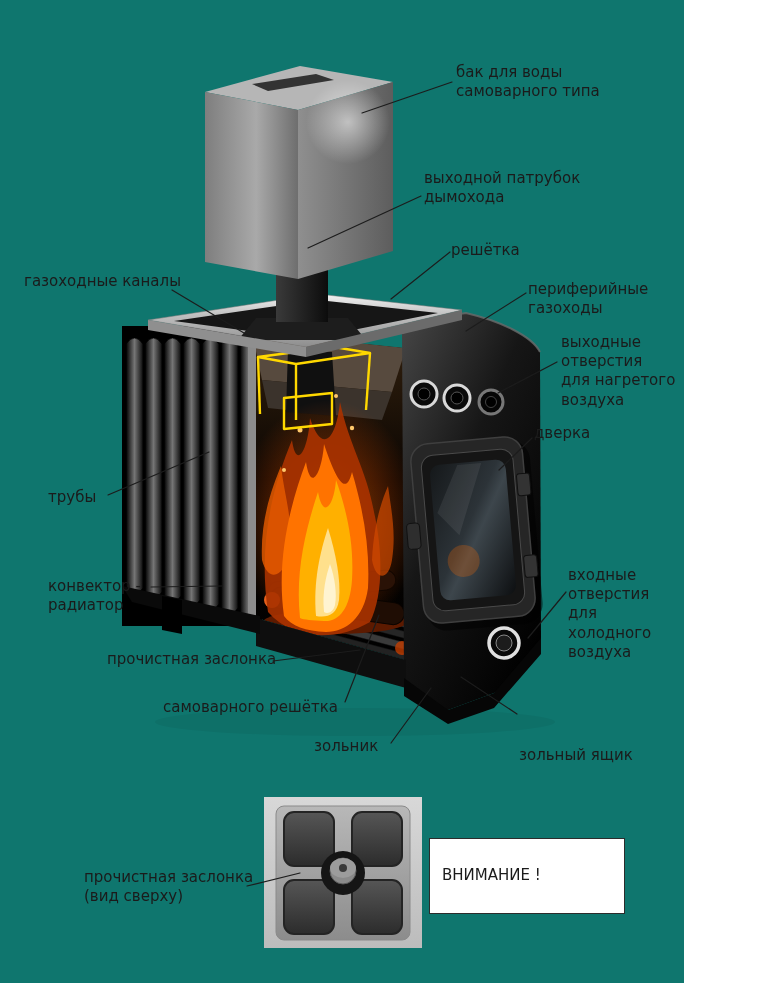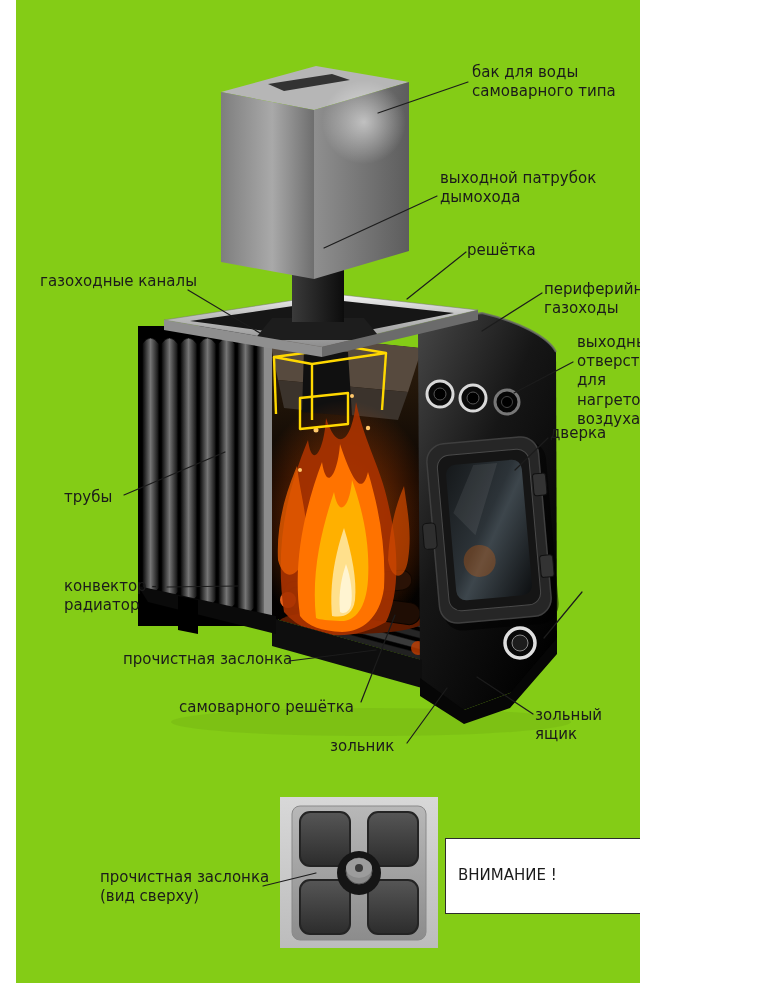--- a/index.html
+++ b/index.html
@@ -1,32 +1,32 @@
 <!DOCTYPE html>
 <html style="--label_text: #1b1b1b; --leader_line: #1c1c1c; --channel_highlight: #ffd800; --flame_orange: #ff7300; --steel_rim: #d9d9d9;"><head>
 <meta charset="utf-8">
 <style>
   html,body{margin:0;padding:0;background:#fff;}
   .stage{
-    position:relative;width:624px;height:983px;background:#84cc16;
-    font-family:"DejaVu Sans", sans-serif;overflow:hidden;margin-left:16px;
+    position:relative;width:684px;height:983px;background:#0f766e;
+    font-family:"DejaVu Sans", sans-serif;overflow:hidden;
   }
   .stage svg.scene{position:absolute;left:0;top:0;}
   .lbl{
     position:absolute;font-size:15px;line-height:1.28;
     color:var(--label_text,#1b1b1b);white-space:pre-line;
   }
   .l-tank{left:456px;top:63px}
   .l-chimney{left:424px;top:169px}
   .l-kamenka{left:451px;top:241px}
   .l-periph{left:528px;top:280px}
   .l-airout{left:561px;top:333px}
   .l-door{left:534px;top:424px}
   .l-airin{left:568px;top:566px}
-  .l-ashbox{left:519px;top:706px}
+  .l-ashbox{left:519px;top:746px}
   .l-ashpan{left:314px;top:737px}
   .l-grate{left:163px;top:698px}
   .l-damper{left:107px;top:650px}
   .l-conv{left:48px;top:577px}
   .l-body{left:48px;top:488px}
   .l-gas{left:24px;top:272px}
   .l-insetcap{left:84px;top:868px}
   .warning{
     position:absolute;left:429px;top:838px;width:170px;
     border:1.6px solid #2c2c2c;background:#fff;padding:26px 12px;
@@ -262,20 +262,22 @@
 
   <div class="lbl l-tank">бак для воды
 самоварного типа</div>
   <div class="lbl l-chimney">выходной патрубок
 дымохода</div>
   <div class="lbl l-kamenka">решётка</div>
   <div class="lbl l-periph">периферийные газоходы</div>
   <div class="lbl l-airout">выходные отверстия
 для нагретого воздуха</div>
   <div class="lbl l-door">дверка</div>
+  <div class="lbl l-airin">входные отверстия
+для холодного воздуха</div>
   <div class="lbl l-ashbox">зольный ящик</div>
   <div class="lbl l-ashpan">зольник</div>
   <div class="lbl l-grate">самоварного решётка</div>
   <div class="lbl l-damper">прочистная заслонка</div>
   <div class="lbl l-conv">конвектор -
 радиатор</div>
   <div class="lbl l-body">трубы</div>
   <div class="lbl l-gas">газоходные каналы</div>
   <div class="lbl l-insetcap">прочистная заслонка
 (вид сверху)</div>

